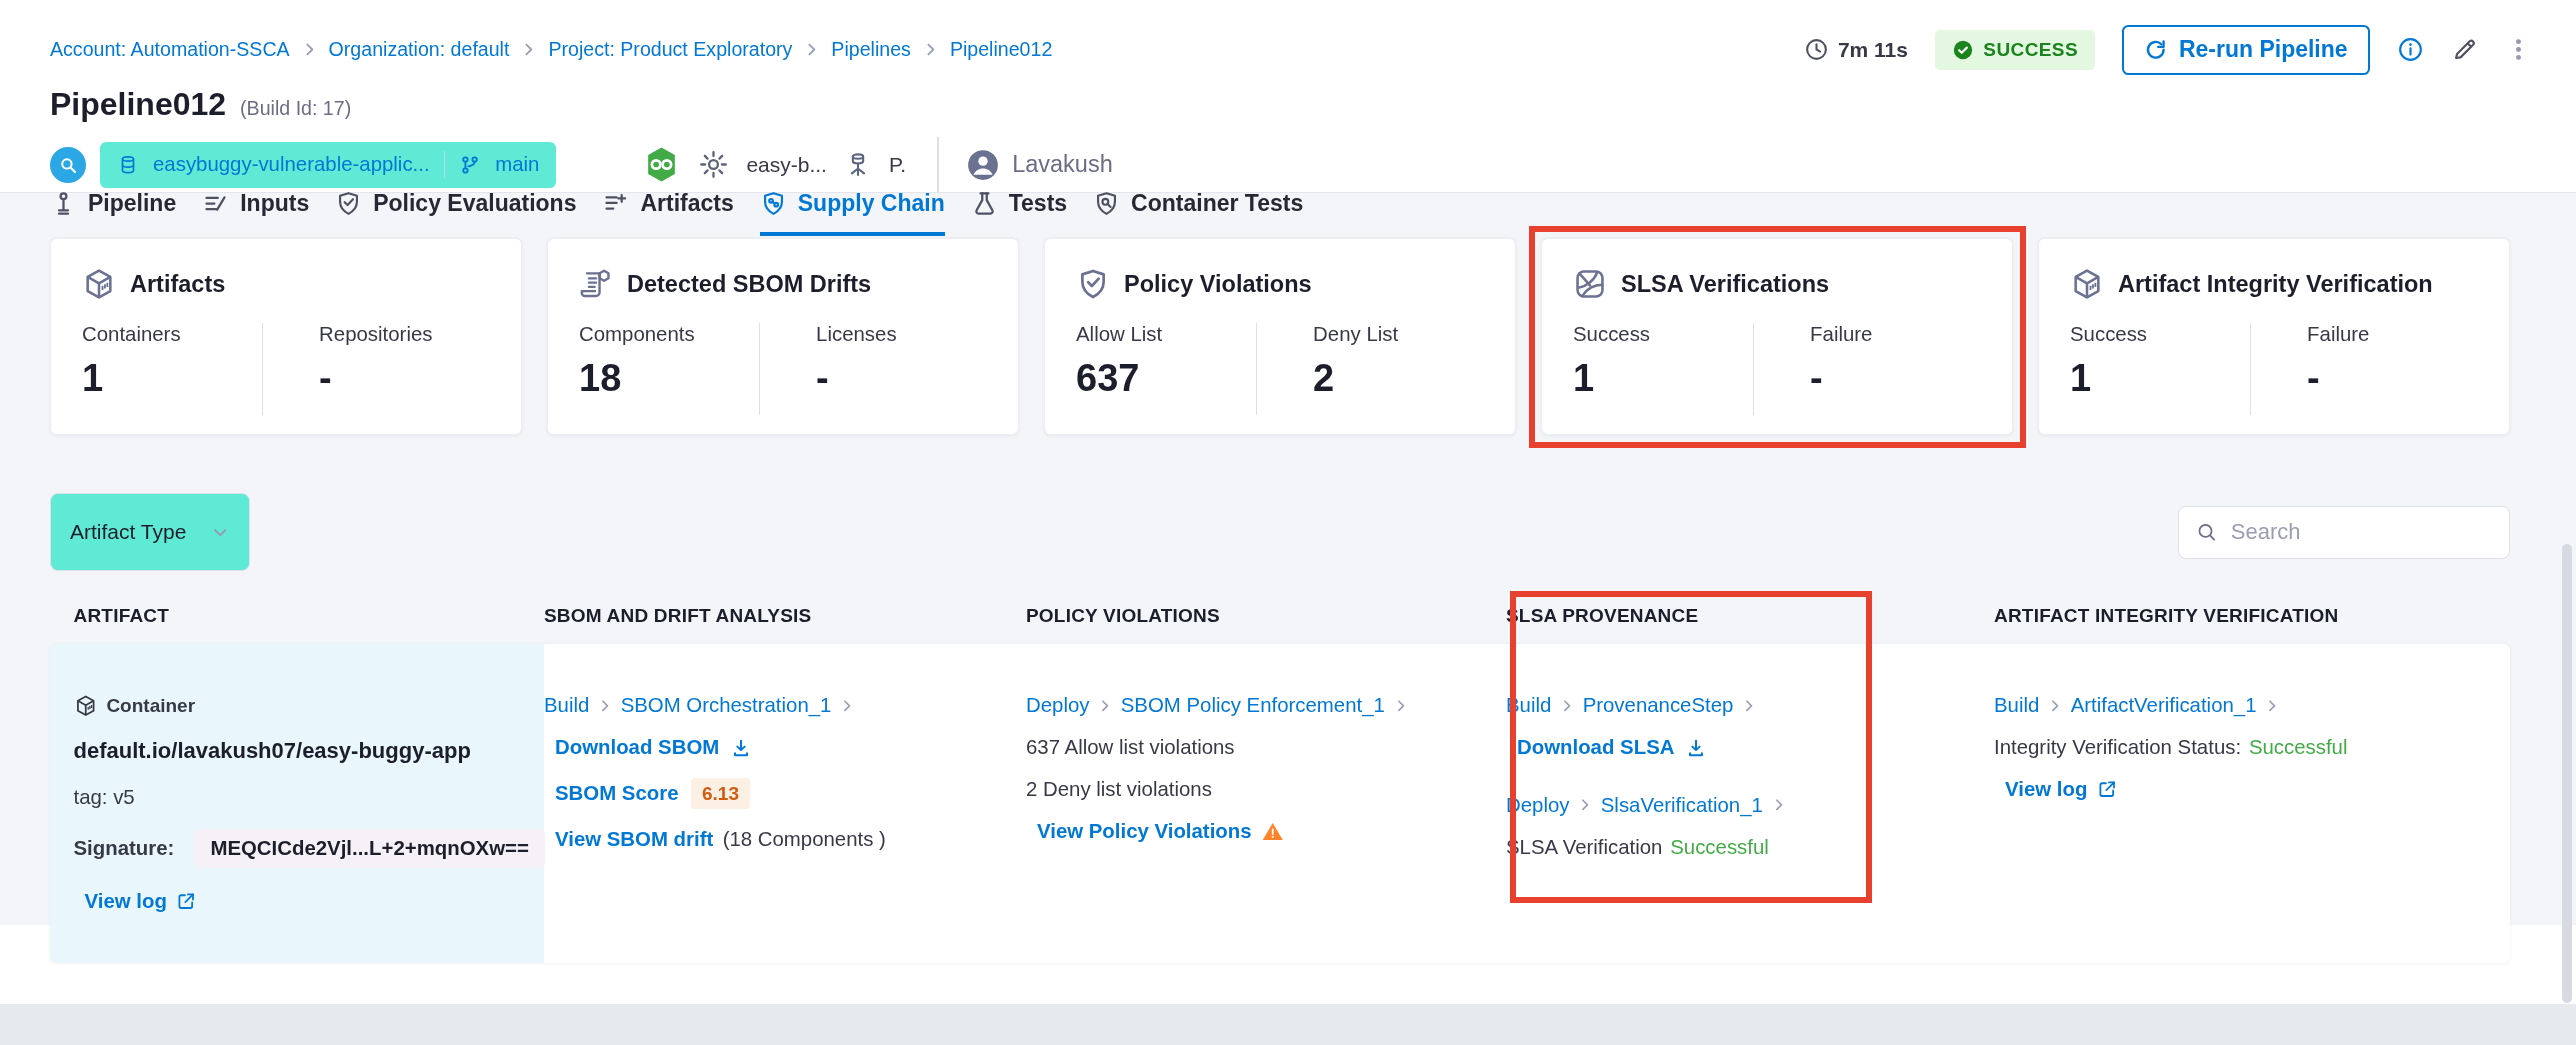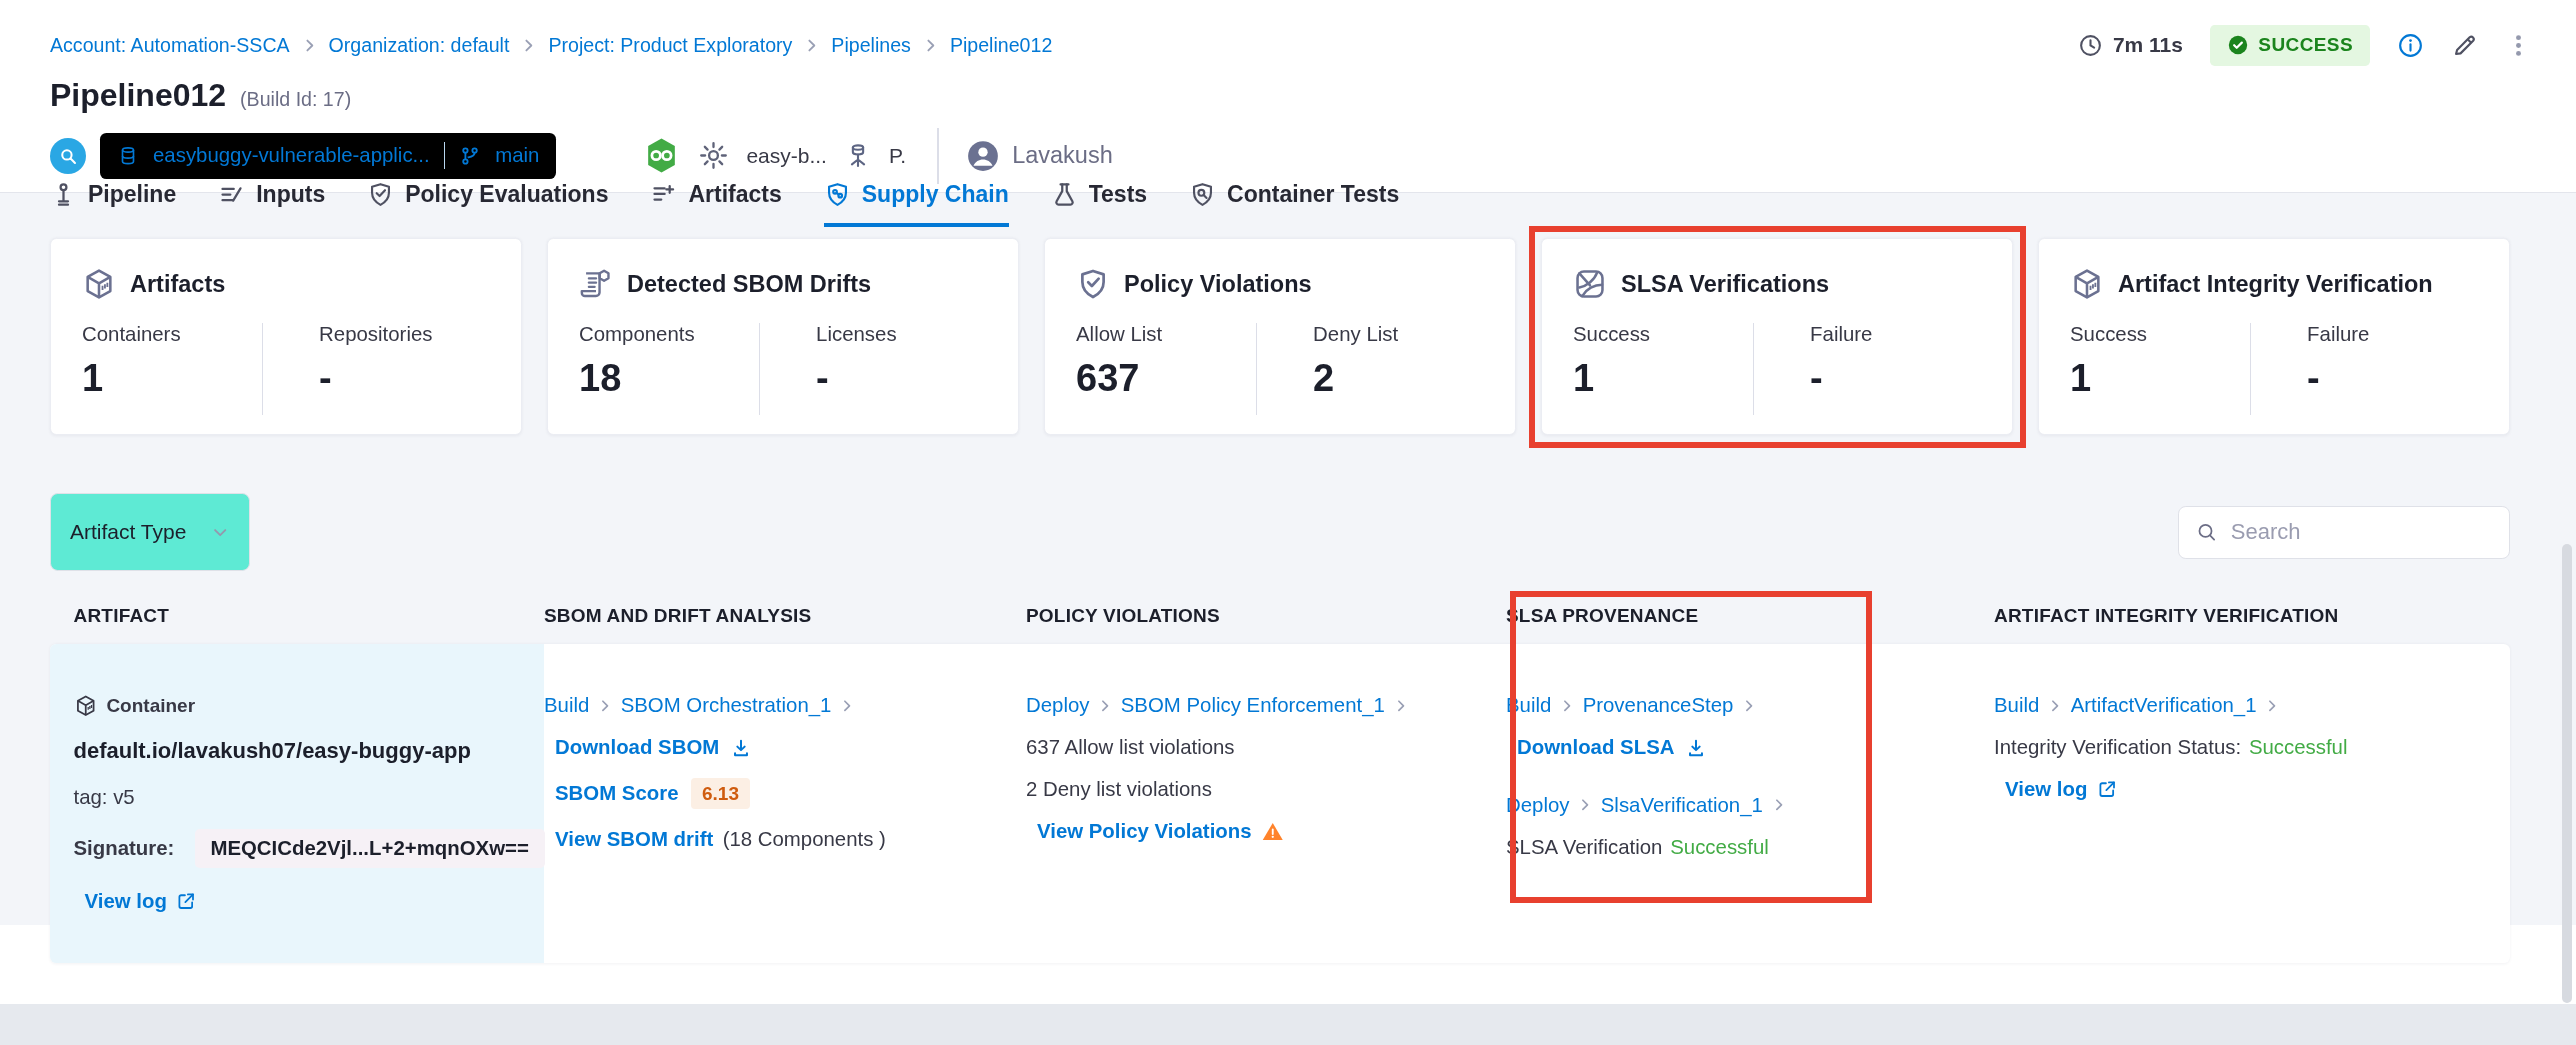--- a/index.html
+++ b/index.html
@@ -29,35 +29,35 @@
   .icon-btn.edit svg { width:27px; height:27px; color:#4f5162; }
   .icon-btn.more svg { width:27px; height:27px; color:#9499ad; }
 
   .title-row { display:flex; align-items:baseline; gap:14px; margin-top:11px; }
   .page-title { font-size:32px; font-weight:700; color:#1c1f2b; }
   .build-id { font-size:19.6px; color:#6b6d85; }
 
   .meta-row { display:flex; align-items:center; margin-top:17px; height:50px; }
   .codebase-badge { width:36px; height:36px; border-radius:50%; background:#2aa7e4; display:flex; align-items:center; justify-content:center; }
   .codebase-badge svg { width:20.4px; height:20.4px; color:#fff; }
-  .repo-pill { margin-left:14px; display:flex; align-items:center; gap:14px; background:#000000; border-radius:6.3px;
+  .repo-pill { margin-left:14px; display:flex; align-items:center; gap:14px; background:#5eead4; border-radius:6.3px;
                padding:9.4px 17px; font-size:20.4px; color:#0278d5; font-weight:500; }
   .repo-pill svg { width:22px; height:22px; color:#0278d5; }
   .pill-div { width:1.6px; height:27px; background:#b9d7ef; }
   .mod-group { margin-left:86px; display:flex; align-items:center; gap:17px; }
   .hex-ci { width:39px; height:39px; }
   .gear { width:31px; height:31px; color:#5f6379; }
   .meta-label { font-size:21px; color:#383946; }
   .infra-icon { width:28px; height:28px; color:#5d6583; }
   .meta-vdiv { width:1.6px; height:56px; background:#dcdee8; margin:0 27px 0 31px; }
   .user-group { display:flex; align-items:center; gap:12.5px; }
   .avatar { width:34px; height:34px; }
   .user-name { font-size:23.5px; color:#6b6d85; }
 
-  .tabs { margin-top:auto; display:flex; gap:42px; }
+  .tabs { margin-top:auto; display:flex; gap:26px; }
   .tab { display:flex; align-items:center; gap:11px; padding-bottom:15.7px; border-bottom:4.7px solid transparent;
          font-size:23px; font-weight:600; color:#272833; cursor:pointer; }
   .tab svg { width:27px; height:27px; color:#4f5162; }
   .tab.active { color:#0278d5; border-bottom-color:#0278d5; }
   .tab.active svg { color:#0278d5; }
 
   
   .content { background:#f3f5f9; height:732px; padding:45px 66px 0 50px; }
   .cards-row { display:flex; gap:25px; }
   .card-wrap { flex:1; position:relative; }
@@ -182,20 +182,27 @@
             </svg>
           <span>7m 11s</span>
         </div>
         <div class="status-badge">
           <svg viewBox="0 0 24 24">
               <circle cx="12" cy="12" r="10" fill="#1b841d"></circle>
               <polyline points="7.8 12.3 10.6 15 16.2 9.4" fill="none" stroke="#fff" stroke-width="2.4" stroke-linecap="round" stroke-linejoin="round"></polyline>
             </svg>
           <span>SUCCESS</span>
         </div>
+        <button class="rerun-btn">
+          <svg viewBox="0 0 24 24" fill="none" stroke="currentColor" stroke-width="2.4" stroke-linecap="round" stroke-linejoin="round">
+              <path d="M20 12a8 8 0 1 1-2.34-5.66"></path>
+              <path d="M20 3.5V9h-5.5"></path>
+            </svg>
+          <span>Re-run Pipeline</span>
+        </button>
         <button class="icon-btn info">
           <svg viewBox="0 0 24 24" fill="none" stroke="currentColor" stroke-width="1.9">
               <circle cx="12" cy="12" r="9.2"></circle>
               <path d="M12 11v5.5" stroke-linecap="round"></path>
               <circle cx="12" cy="7.6" r="1.2" fill="currentColor" stroke="none"></circle>
             </svg>
         </button>
         <button class="icon-btn edit">
           <svg viewBox="0 0 24 24" fill="none" stroke="currentColor" stroke-width="1.9" stroke-linejoin="round">
               <path d="M4.5 19.5l.9-3.6L16.6 4.7a2.2 2.2 0 0 1 3.1 3.1L8.5 19l-4 .5z"></path>

